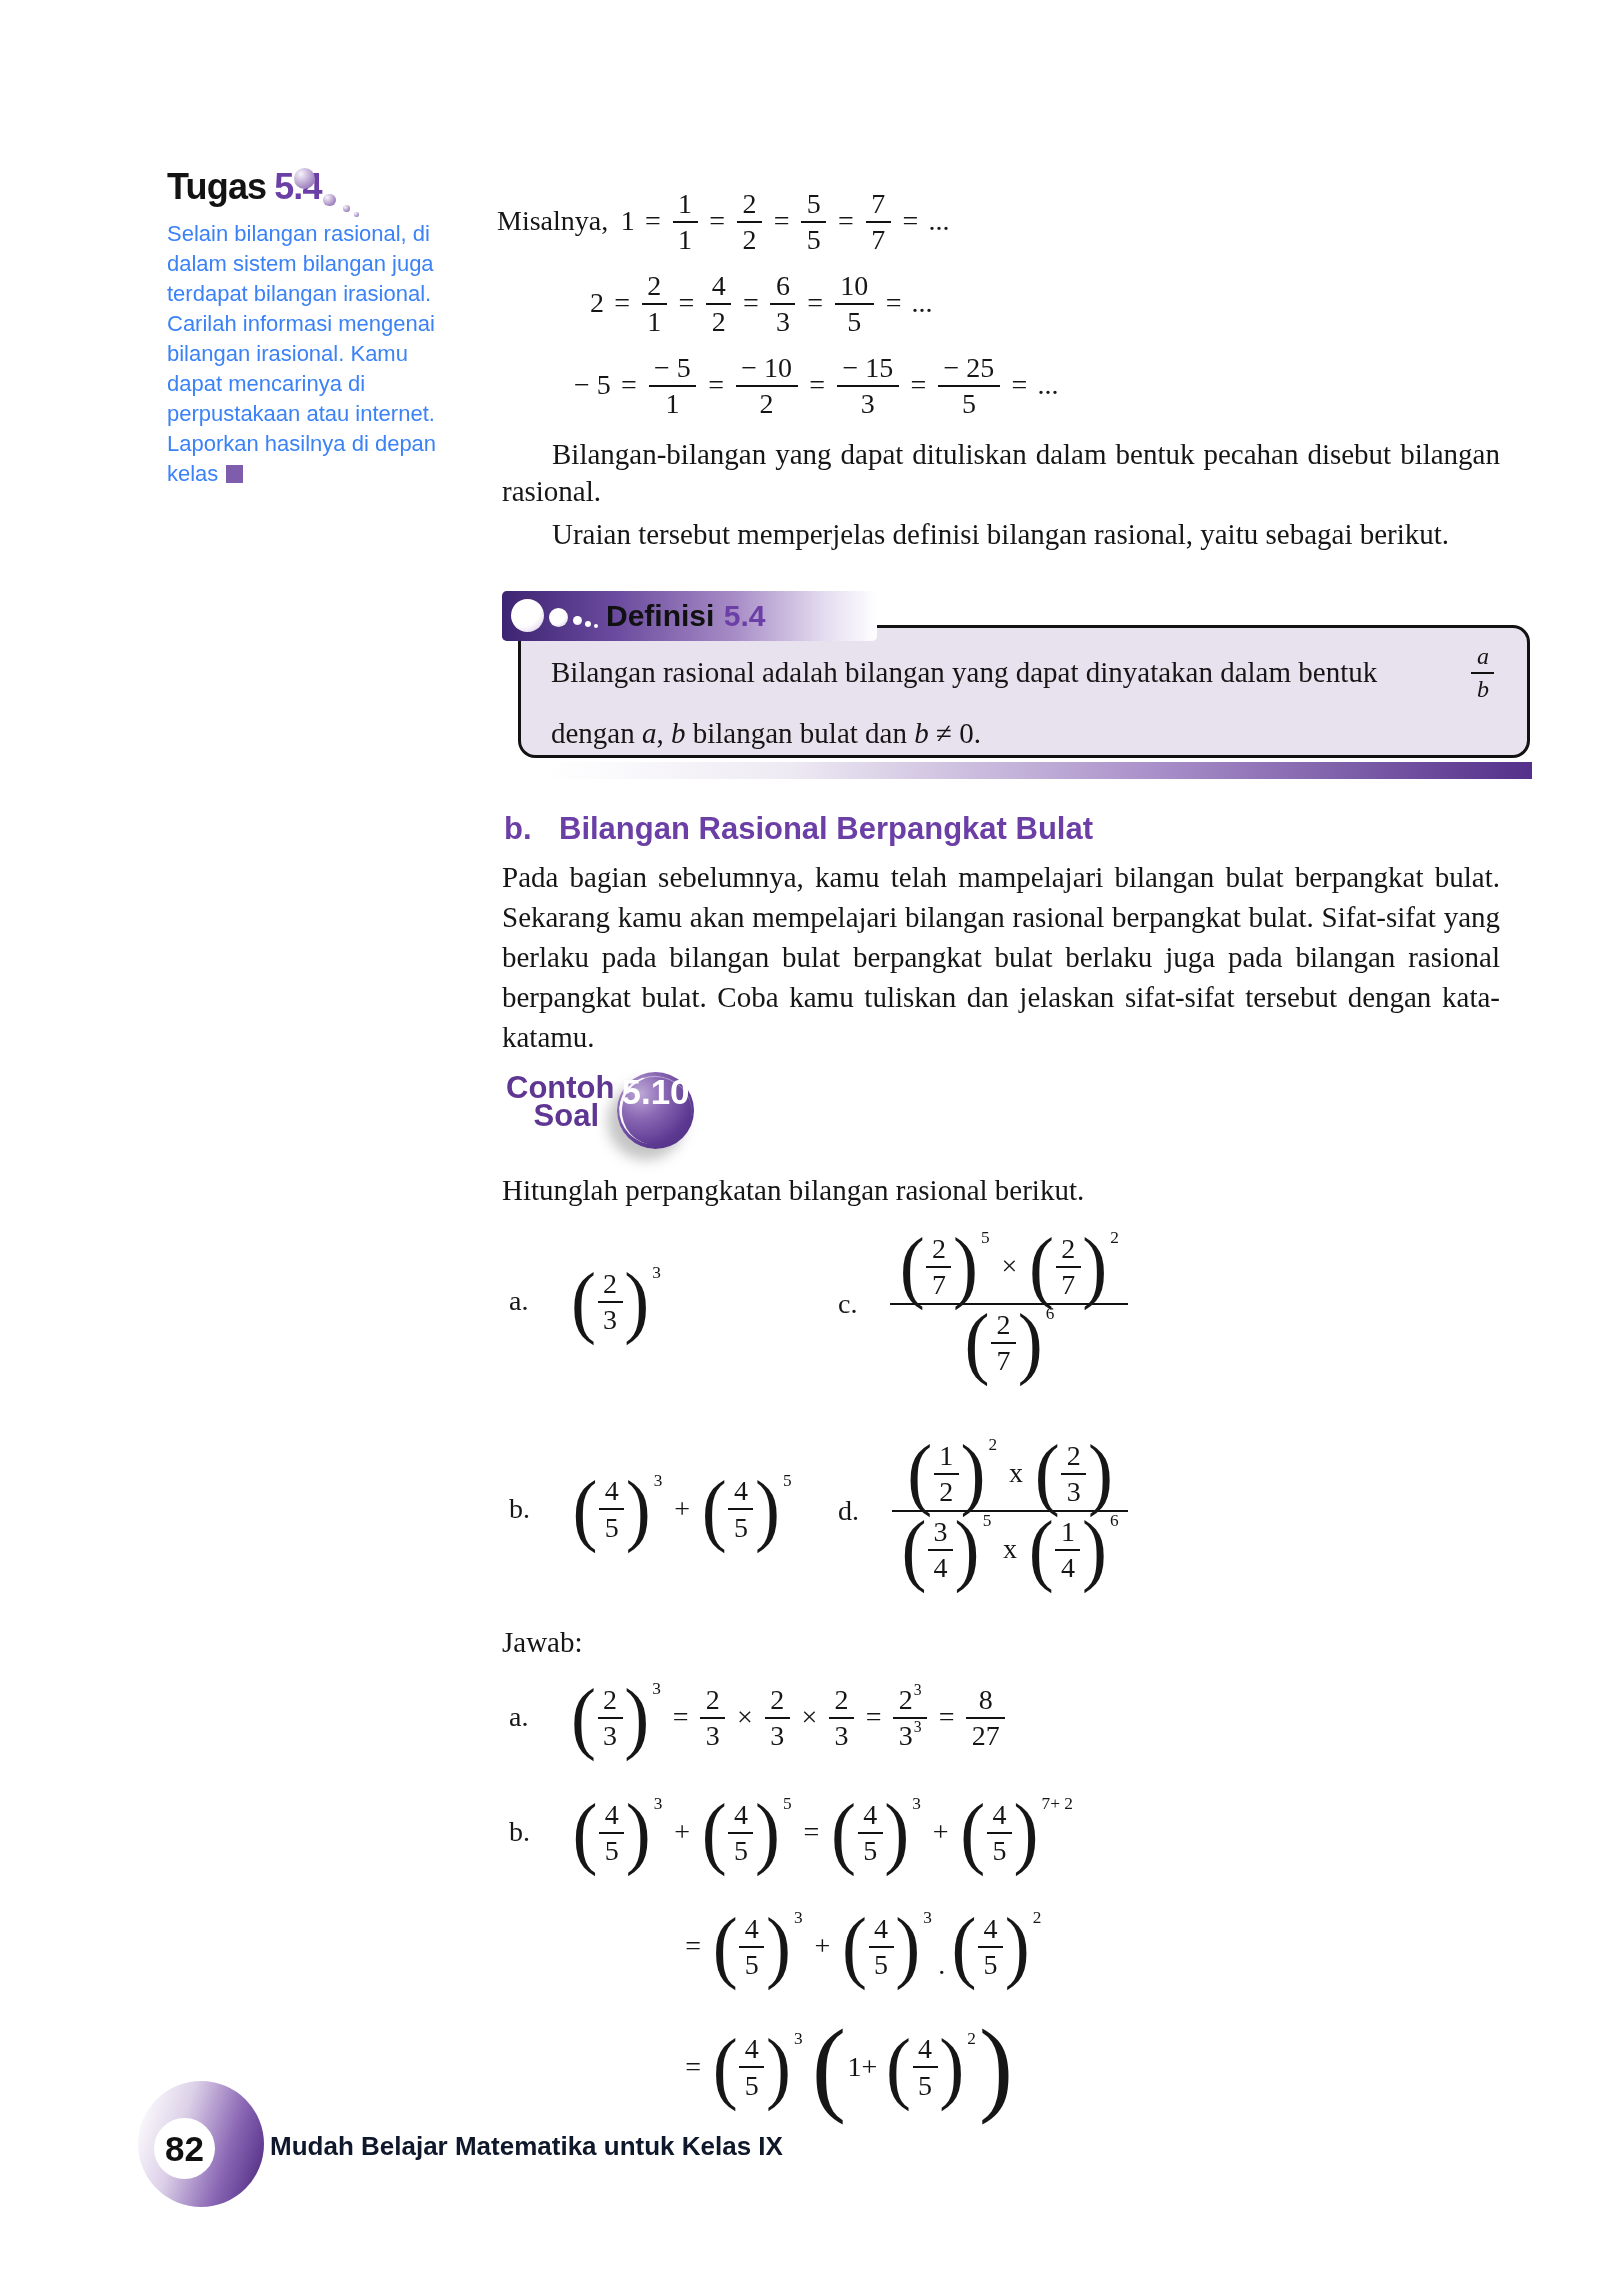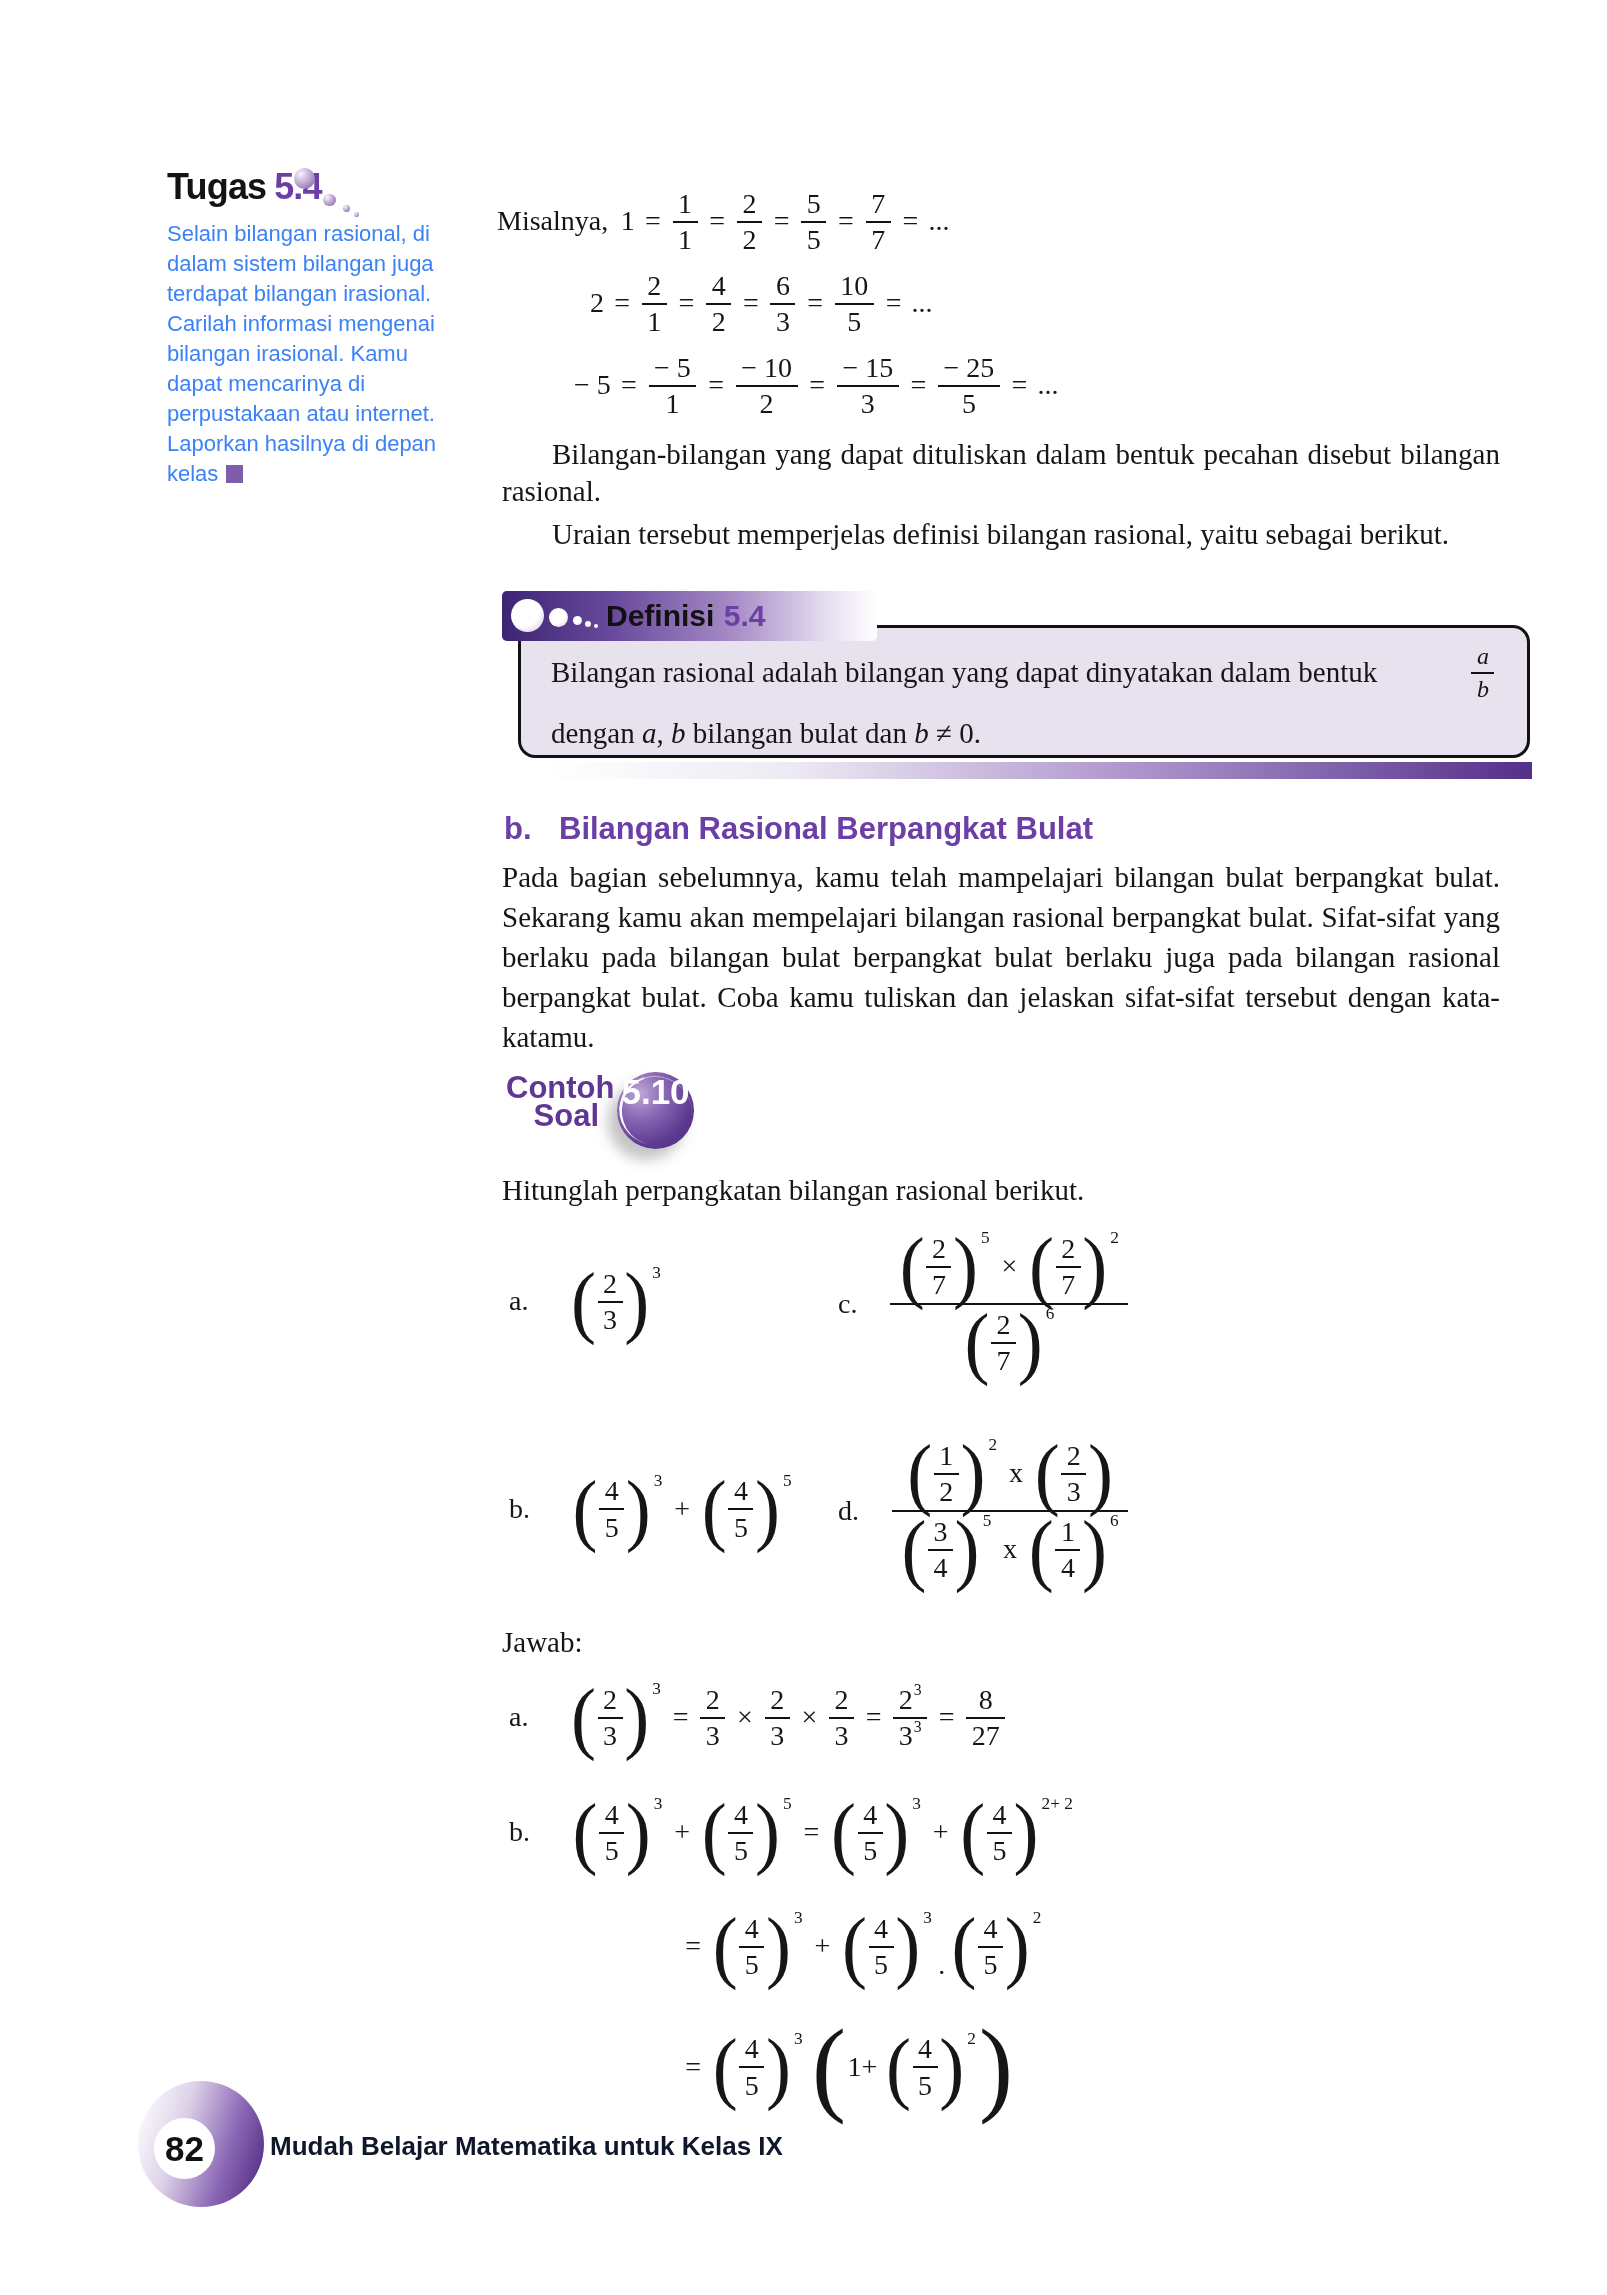--- a/index.html
+++ b/index.html
@@ -63,21 +63,21 @@
   .deftab-title{margin-left:104px;font-family:"Liberation Sans",sans-serif;font-weight:bold;
                 font-size:30px;color:#111}
   .deftab-num{font-family:"Liberation Sans",sans-serif;font-weight:bold;font-size:30px;
               color:#6B3FA6;margin-left:9.4px}
   #defbox{position:absolute;left:518px;top:625px;width:1012px;height:133px;z-index:2;
           background:#E8E2EE;border:3.1px solid #121212;border-radius:17.3px;
           box-sizing:border-box;padding:14px 31px 6.3px 30px}
   .def-line1{display:flex;justify-content:space-between;align-items:center;height:61px}
   .def-line1 .dtext{font-size:29px}
   .def-afrac{font-size:24px}
-  .def-line2{display:flex;align-items:flex-start;height:39px;margin-top:14px;font-size:29px}
+  .def-line2{display:flex;align-items:flex-end;height:39px;margin-top:8px;font-size:29px}
   #defbar{position:absolute;left:545px;top:762px;width:987px;height:16.5px;
           background:linear-gradient(90deg,rgba(83,48,138,0) 0%,rgba(83,48,138,0.10) 25%,
                      #a98fc9 62%,#53308a 100%)}
 
   
   #secb{position:absolute;left:504px;top:811px;display:flex;
         font-family:"Liberation Sans",sans-serif;font-weight:bold;font-size:31px;color:#6B3FA6}
   .secb-label{width:55px}
   #parab{left:502px;top:857px;line-height:40px}
 
@@ -603,21 +603,21 @@
           <span class="paren">(</span>
           <span class="frac">
             <span class="fnum">
               <span class="fb">4</span>
             </span>
             <span class="fden">
               <span class="fb">5</span>
             </span>
           </span>
           <span class="paren">)</span>
-          <span class="pexp">2+ 2</span>
+          <span class="pexp">7+ 2</span>
         </span>
       </span>
   </div>
   <div class="cell" id="solb2">
       <span class="m-op">=</span>
       <span class="pfrac">
         <span class="paren">(</span>
         <span class="frac">
           <span class="fnum">
             <span class="fb">4</span>

